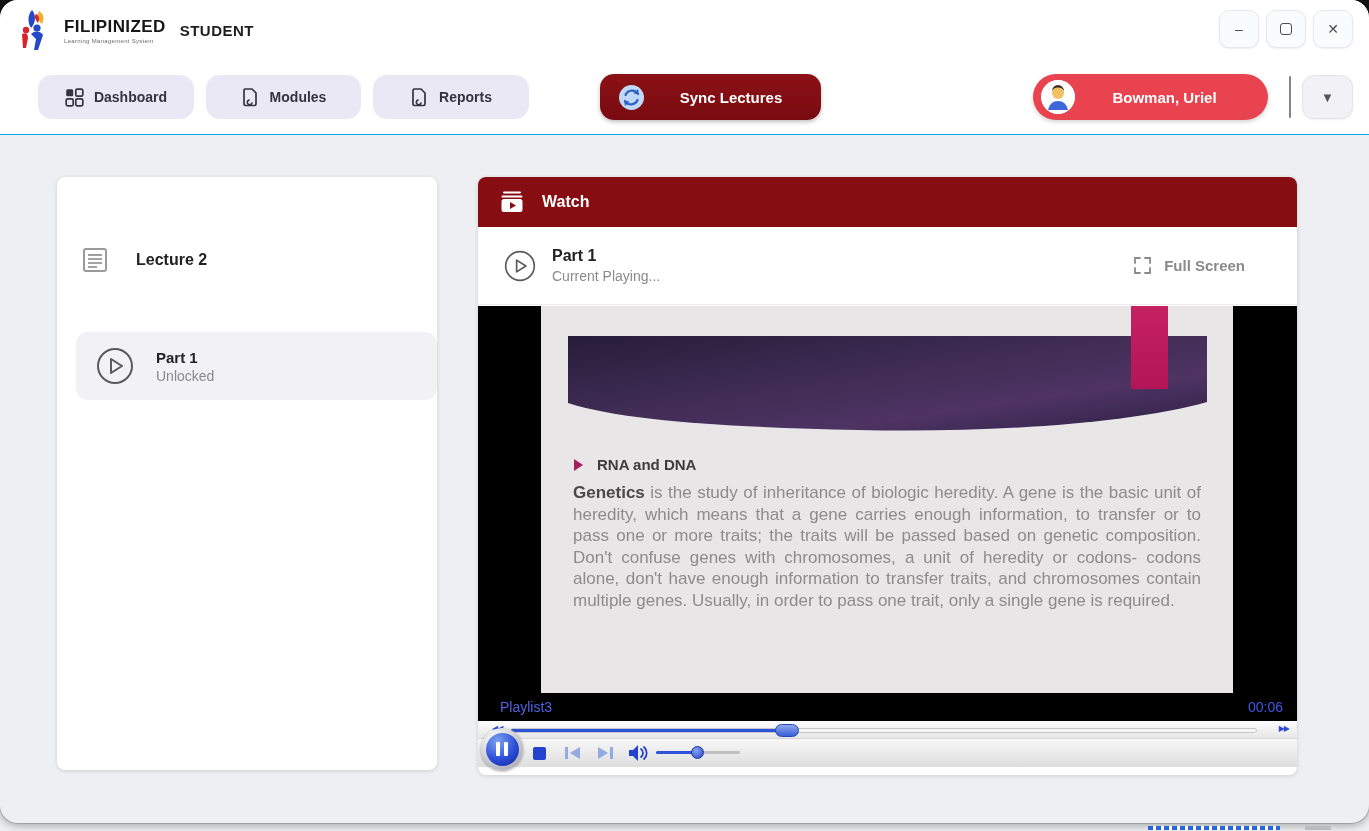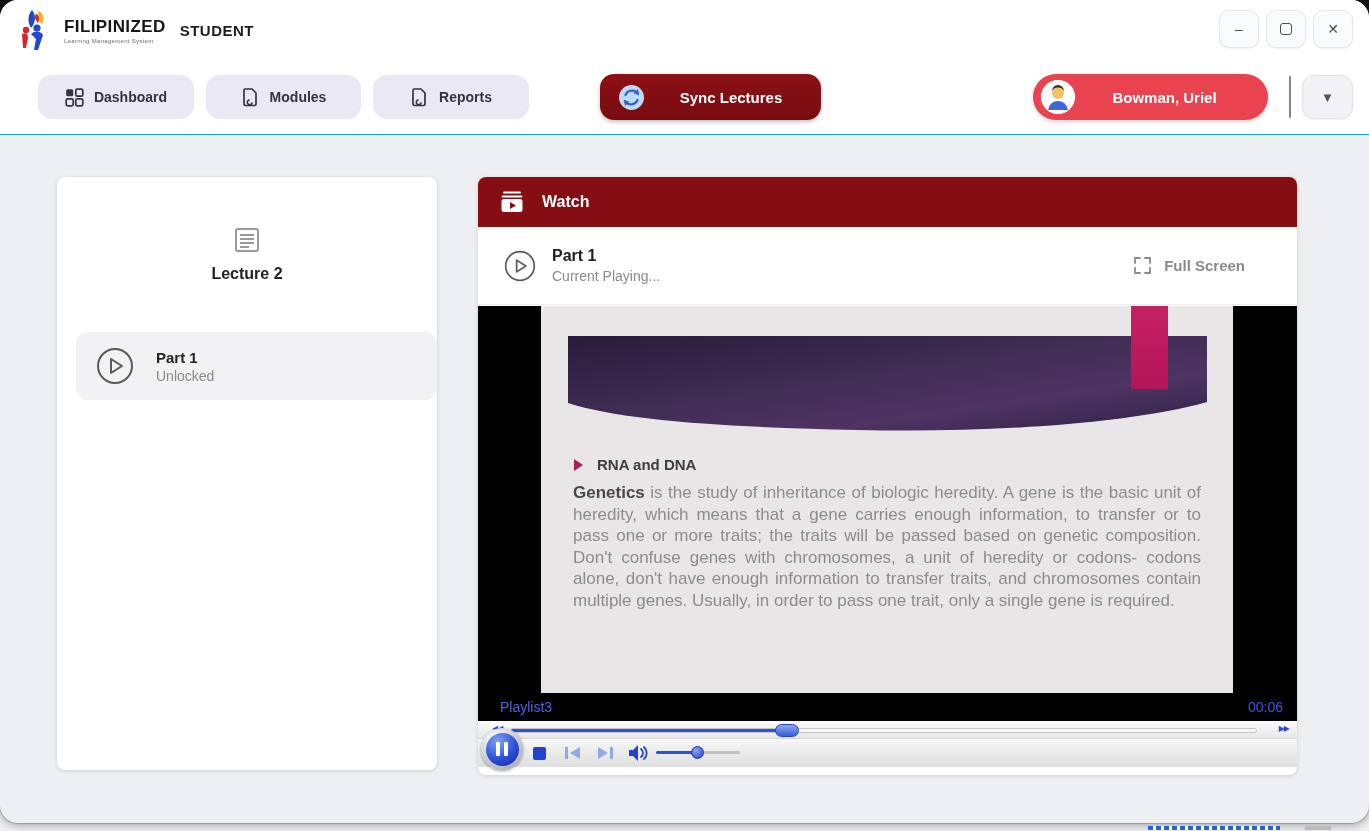--- a/index.html
+++ b/index.html
@@ -64,21 +64,21 @@
   
   .panel { position:absolute; background:#fff; border-radius:8px; box-shadow:0 1px 4px rgba(0,0,0,.14); }
   .panel.left  { left:57px;  top:177px; width:380px; height:593px; }
   .panel.right { left:478px; top:177px; width:819px; height:598px; }
   .panel-header {
     position:absolute; left:0; top:0; width:100%; height:50px; background:#860D12;
     border-radius:8px 8px 0 0; display:flex; align-items:center; gap:18px; padding:0 22px;
     color:#fff; font-size:16px; font-weight:700;
   }
   
-  .lecture-row { position:absolute; left:0; top:50px; width:100%; height:66px; display:flex; align-items:center; gap:12px; padding:0 25px; cursor:pointer;flex-direction:column; }
+  .lecture-row { position:absolute; left:0; top:50px; width:100%; height:66px; display:flex; align-items:center; gap:28px; padding:0 25px; cursor:pointer; }
   .lecture-row .name { font-size:16px; font-weight:700; color:#222; }
   .part-item {
     position:absolute; left:19px; top:155px; width:361px; height:68px; background:#F2F1F3; border-radius:12px;
     display:flex; align-items:center; gap:22px; padding:0 20px; cursor:pointer;
   }
   .part-name { font-size:15px; font-weight:700; color:#242424; }
   .part-status { font-size:14px; color:#8a8a8a; margin-top:2px; }
   
   .watch-row { position:absolute; left:0; top:50px; width:100%; height:78px; border-bottom:1px solid #ececef; display:flex; align-items:center; padding:0 26px; }
   .watch-row .texts { margin-left:16px; }

